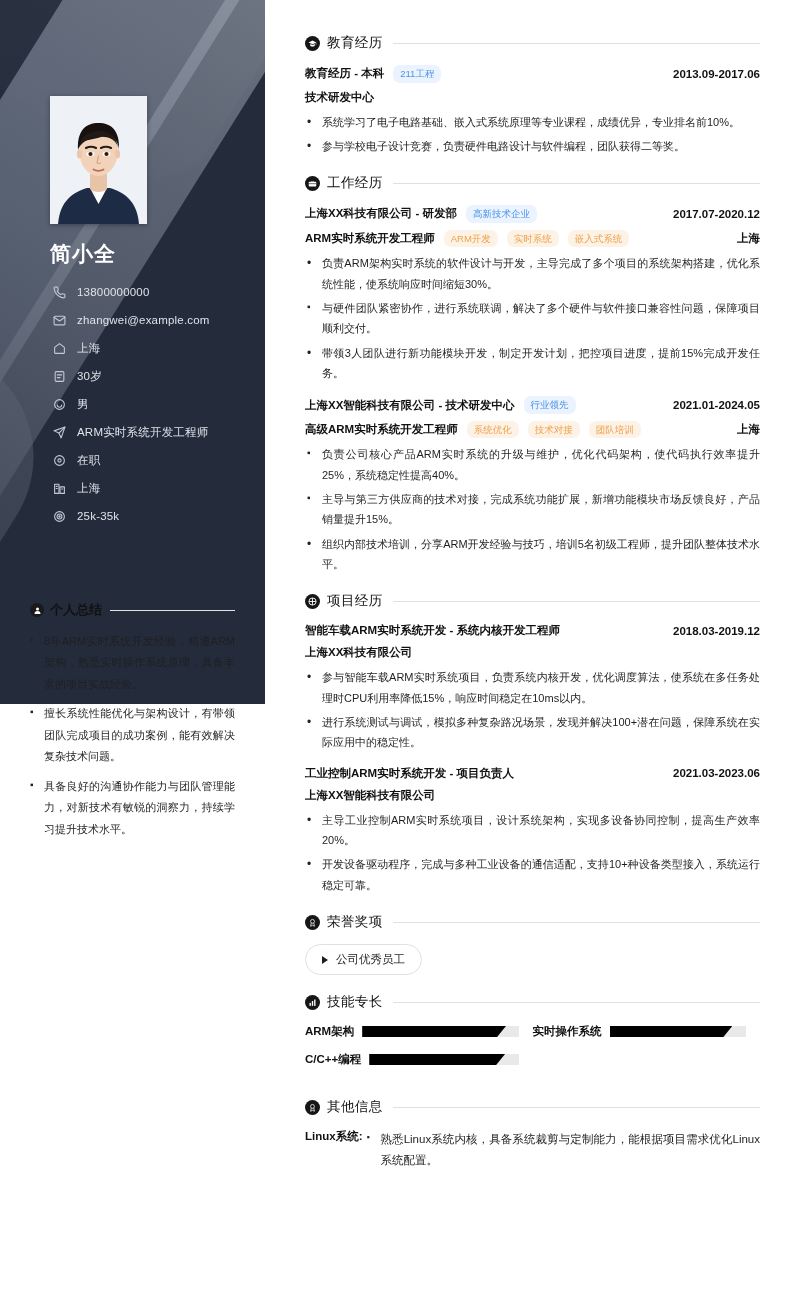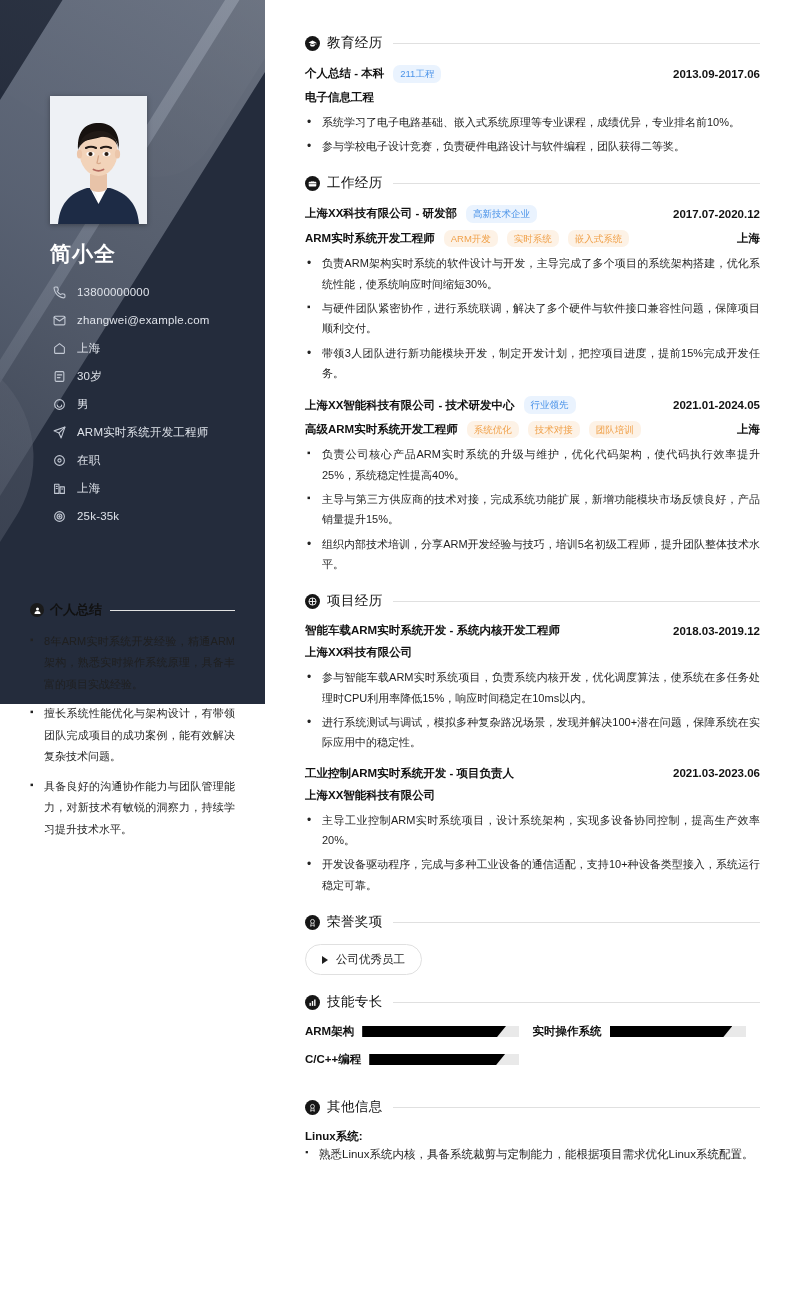--- a/index.html
+++ b/index.html
@@ -137,21 +137,21 @@
   
   .honor-pill {
     display:inline-flex; align-items:center; gap:8px;
     border:1px solid #e0e0e0; border-radius:16px; padding:7px 16px;
     background:#fff; font-size:11.5px; color:#1f1f1f;
   }
   .honor-pill .tri { width:0;height:0;border-left:6px solid #1f1f1f;
     border-top:4.5px solid transparent;border-bottom:4.5px solid transparent; }
 
   
-  .other-row { display:flex; align-items:flex-start;flex-direction:column; }
+  .other-row { display:flex; align-items:flex-start; }
   .other-key { font-size:11.5px; font-weight:700; color:#121212; white-space:nowrap; margin-right:4px; }
   .other-val { font-size:11.5px; line-height:1.85; color:#1f1f1f; padding-left:14px;
                position:relative; flex:1; text-align:justify; }
   .other-val::before { content:"\25AA"; position:absolute; left:0; top:0; font-size:9px; color:#222; }
 </style>
 </head>
 <body>
 
 <div class="page">
 
@@ -305,25 +305,25 @@
             <svg viewBox="0 0 24 24" fill="#fff">
               <path d="M12 4 1.5 9 12 14l8.5-4v5H22V9z"></path>
               <path d="M6 13v4c0 1.7 2.7 3 6 3s6-1.3 6-3v-4l-6 2.8z"></path>
             </svg>
           </span>
         <span class="sec-title">教育经历</span>
         <span class="sec-rule"></span>
       </div>
       <div class="entry">
         <div class="row-1">
-          <span class="who">个人总结 - 本科</span>
+          <span class="who">教育经历 - 本科</span>
           <span class="tag tag-blue">211工程</span>
           <span class="date">2013.09-2017.06</span>
         </div>
-        <div class="subline">电子信息工程</div>
+        <div class="subline">技术研发中心</div>
         <p class="bullet">系统学习了电子电路基础、嵌入式系统原理等专业课程，成绩优异，专业排名前10%。</p>
         <p class="bullet">参与学校电子设计竞赛，负责硬件电路设计与软件编程，团队获得二等奖。</p>
       </div>
     </section>
 
     <section class="section">
       <div class="sec-head">
         <span class="sec-ico">
             <svg viewBox="0 0 24 24" fill="#fff">
               <rect x="2" y="7" width="20" height="13" rx="2"></rect>

